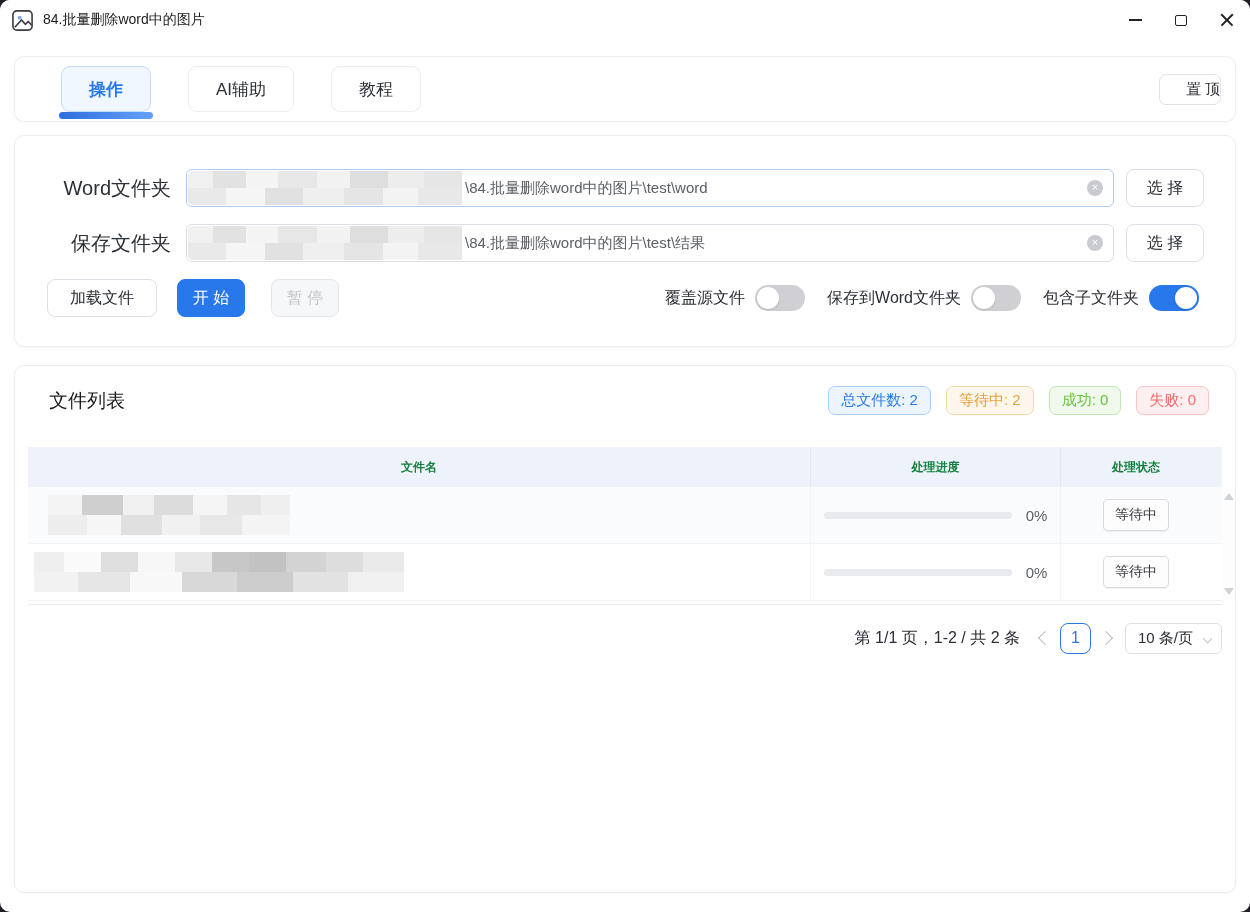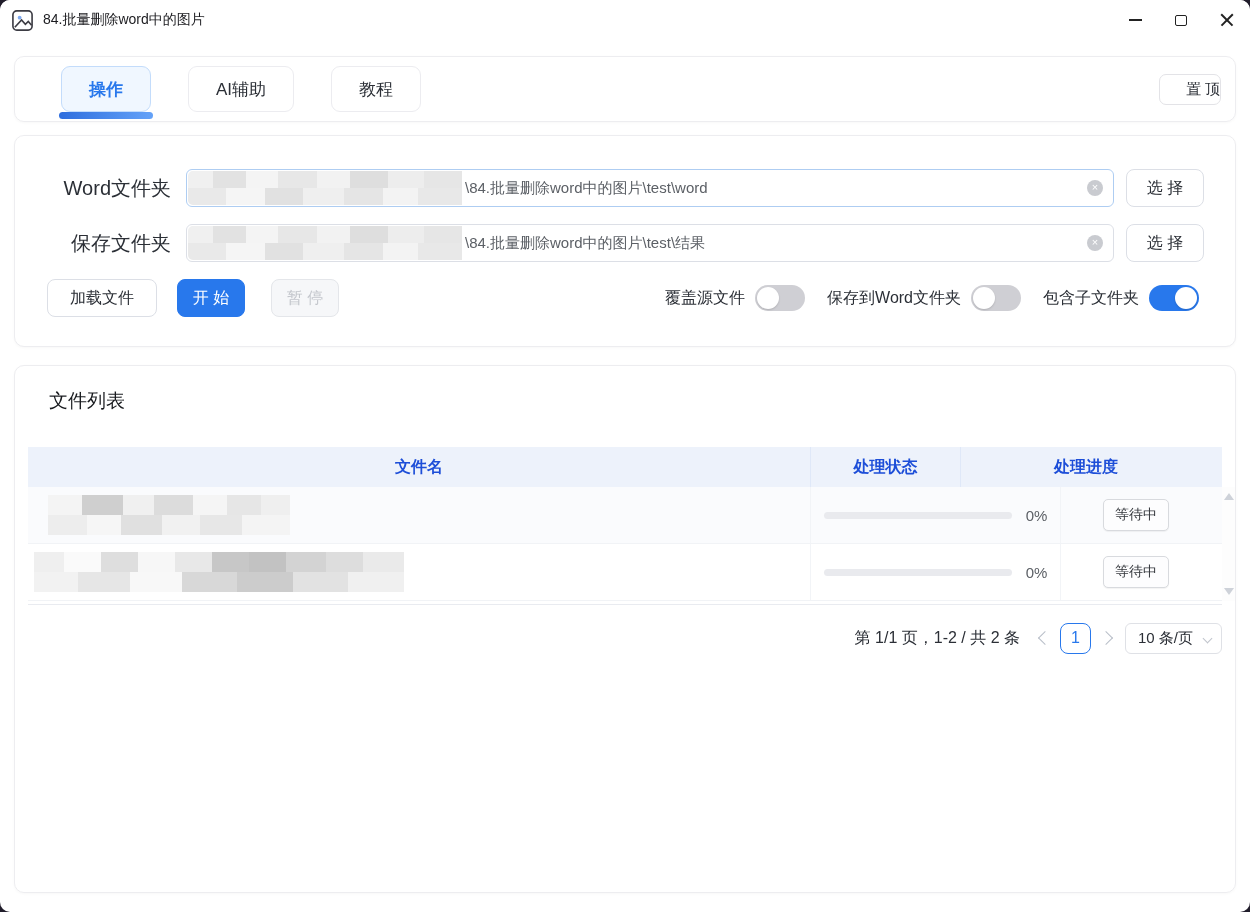--- a/index.html
+++ b/index.html
@@ -68,21 +68,21 @@
   .list-title { position:absolute; left:34px; top:22px; font-size:19px; font-weight:normal; color:#17191d; }
   .badges { position:absolute; right:26px; top:20px; display:flex; align-items:center; }
   .badge { height:29px; display:flex; align-items:center; padding:0 12px; border-radius:7px; font-size:15px; margin-left:15px; }
   .badge.info    { color:#2878ec; background:#ecf5ff; border:1px solid #a9d0fa; }
   .badge.warning { color:#e6a23c; background:#fdf6ec; border:1px solid #f3d8a8; }
   .badge.success { color:#67c23a; background:#f0f9eb; border:1px solid #c2e7b0; }
   .badge.danger  { color:#f56c6c; background:#fef0f0; border:1px solid #fbc4c4; }
 
   .table { position:absolute; left:13px; right:13px; top:81px; }
   .thead { display:flex; height:40px; background:#edf2fb; }
-  .th { display:flex; align-items:center; justify-content:center; font-size:16px; font-weight:bold; color:#1d4ed8; border-right:1px solid #dfe8f8; }
+  .th { display:flex; align-items:center; justify-content:center; font-size:12px; font-weight:bold; color:#15803d; border-right:1px solid #dfe8f8; }
   .th:last-child { border-right:none; }
   .col-name { width:783px; }
   .col-prog { width:250px; }
   .col-stat { width:150px; }
   .trow { display:flex; height:57px; border-bottom:1px solid #f1f3f6; }
   .trow.striped { background:#fafbfd; }
   .td { display:flex; align-items:center; border-right:1px solid #f2f4f7; }
   .td:last-child { border-right:none; }
   .td.col-prog { justify-content:center; }
   .td.col-stat { justify-content:center; }
@@ -204,26 +204,32 @@
         <span class="tog-label">包含子文件夹</span>
         <div class="toggle on last">
             <span class="knob"></span>
           </div>
       </div>
     </div>
   </div>
 
   <div class="card listcard">
     <div class="list-title">文件列表</div>
+    <div class="badges">
+      <div class="badge info">总文件数: 2</div>
+      <div class="badge warning">等待中: 2</div>
+      <div class="badge success">成功: 0</div>
+      <div class="badge danger">失败: 0</div>
+    </div>
 
     <div class="table">
       <div class="thead">
         <div class="th col-name">文件名</div>
+        <div class="th col-prog">处理进度</div>
         <div class="th col-stat">处理状态</div>
-        <div class="th col-prog">处理进度</div>
       </div>
 
       <div class="trow striped">
         <div class="td col-name">
           <div class="mz mz-row1"></div>
         </div>
         <div class="td col-prog">
           <div class="progressbar"></div>
           <span class="prog-text">0%</span>
         </div>

